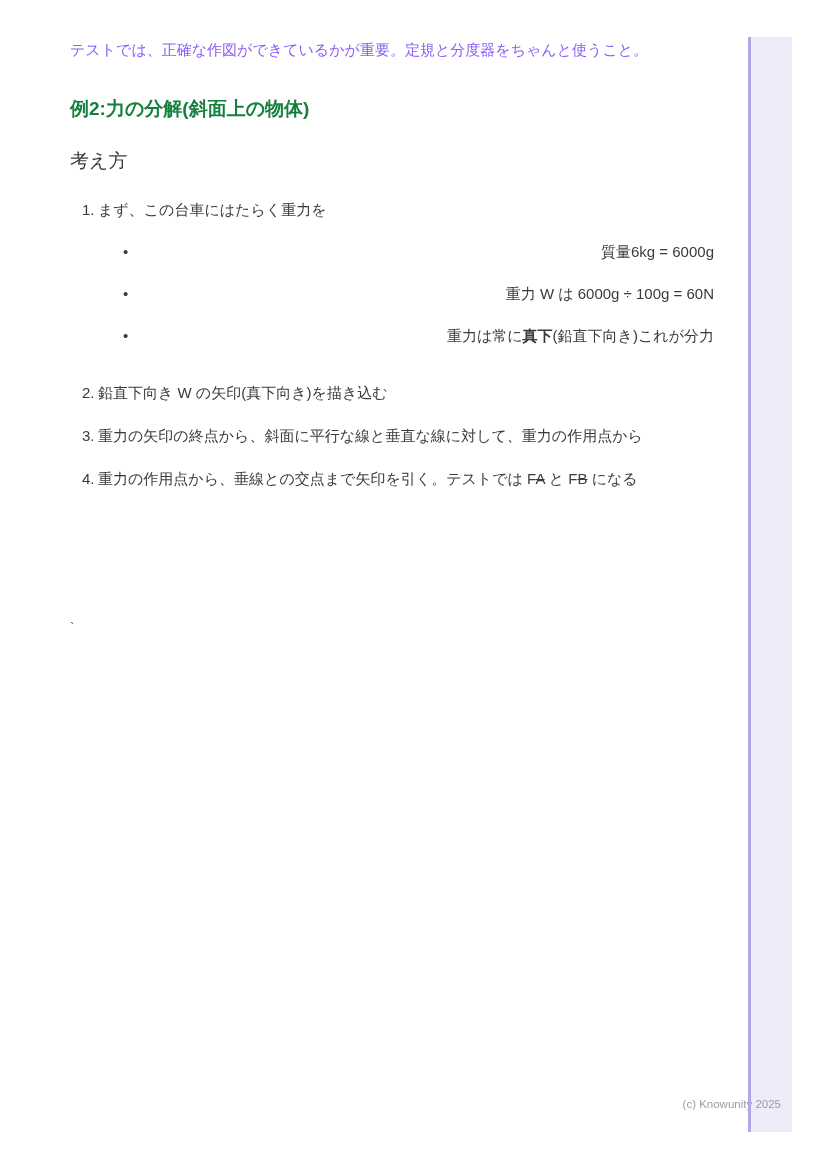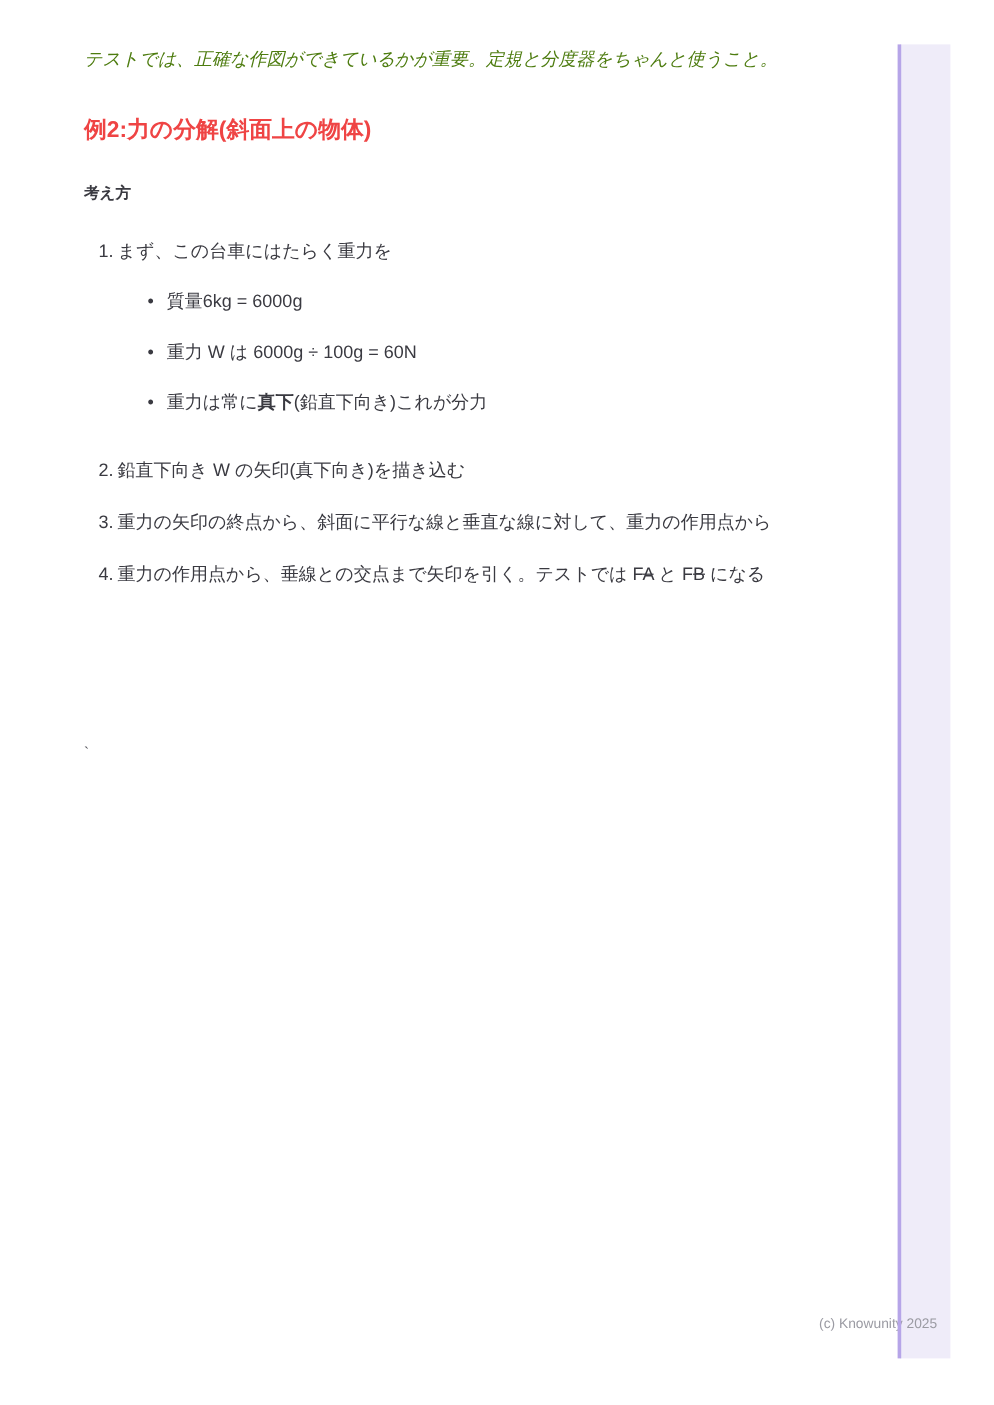--- a/index.html
+++ b/index.html
@@ -25,55 +25,54 @@
     background: #b6a5e8;
     z-index: 2;
   }
   .content {
     position: absolute; left: 70px; top: 0;
     width: 644px;
     z-index: 1;
   }
   .intro {
     margin: 34px 0 0 0;
-    font-style: italic;
     font-size: 15px;
     line-height: 32px;
-    color: #4d7c0f;
+    color: #8b5cf6;
   }
   .heading {
     margin: 30px 0 0 0;
     font-size: 19px;
     line-height: 26px;
     font-weight: 700;
-    color: #ef4444;
+    color: #15803d;
   }
   .problem {
     margin: 25px 0 0 0;
     font-size: 15px;
     line-height: 32px;
   }
   .method {
     margin: 28px 0 12px 0;
-    font-size: 13px;
+    font-size: 19px;
     line-height: 22px;
-    font-weight: 700;
+    font-weight: 400;
   }
   .olist {
     margin-top: 24px;
     padding-left: 12px;
     font-size: 15px;
   }
   .oitem { display: flex; margin-bottom: 15px; }
   .omarker { flex: none; width: 16px; line-height: 28px; }
   .obody { flex: 1; line-height: 28px; }
   .ulist { margin-top: 14px; }
   .uitem { display: flex; margin-bottom: 14px; }
   .ubullet { flex: none; width: 16px; margin-left: 25px; line-height: 28px; }
-  .ubody { flex: 1; line-height: 28px; }
+  .ubody { flex: 1; line-height: 28px; text-align: right; }
   .strike { text-decoration: line-through; }
   .bold { font-weight: 700; }
   .stray-mark {
     position: absolute; left: 0; top: 620px;
     font-size: 13px; color: #55555c;
   }
   .footer {
     position: absolute; right: 47px; top: 1098px;
     font-size: 11.5px;
     color: #9b9ba3;

